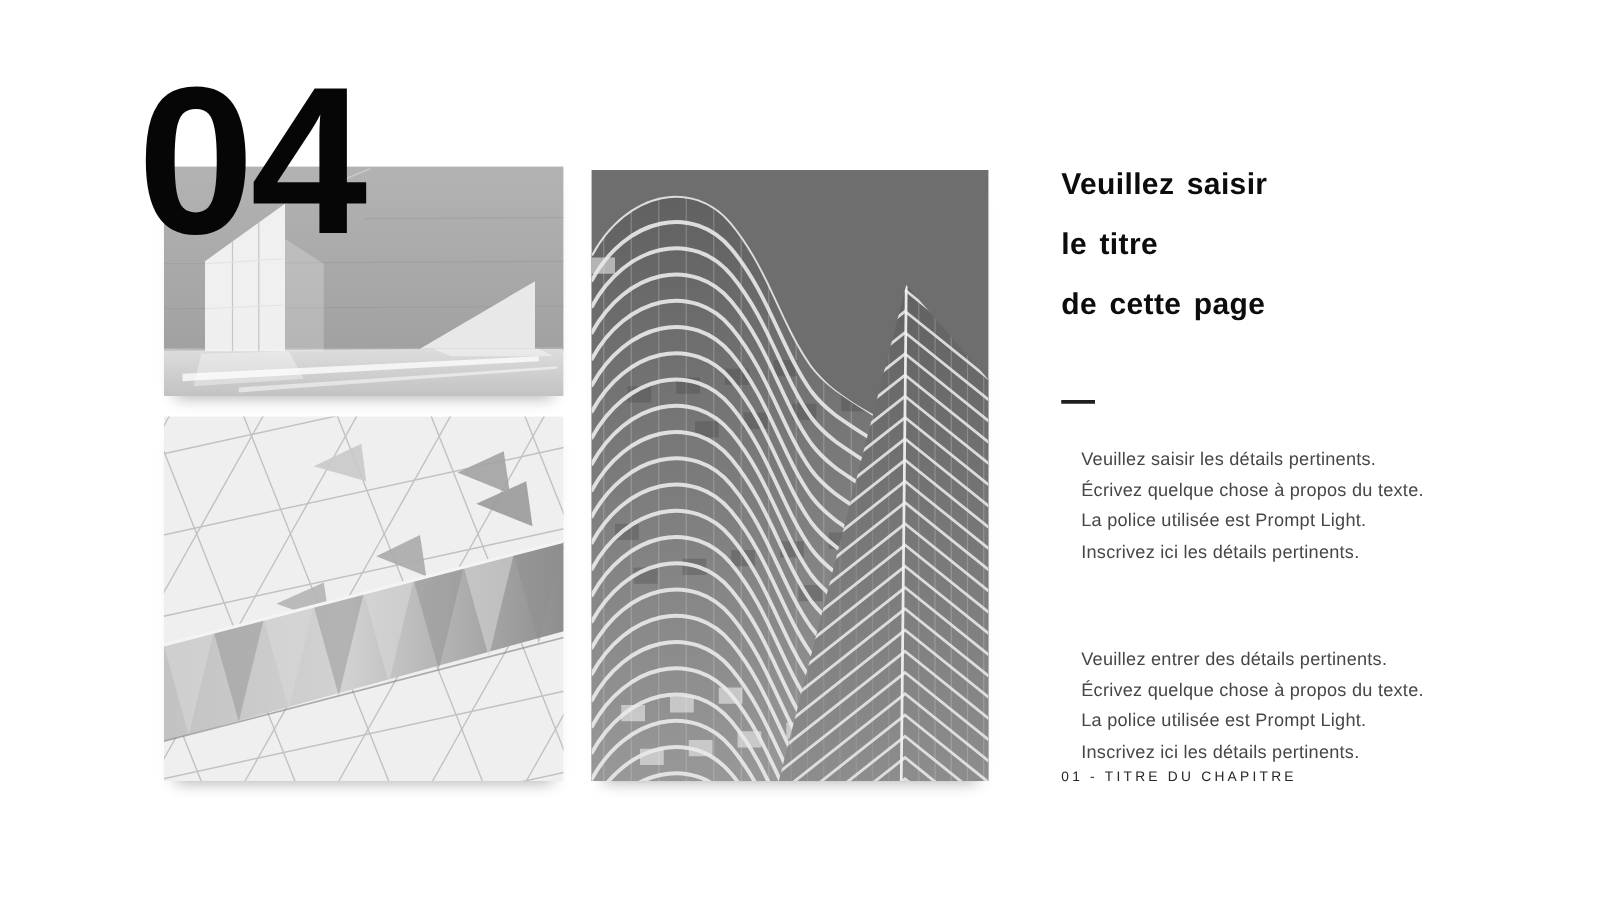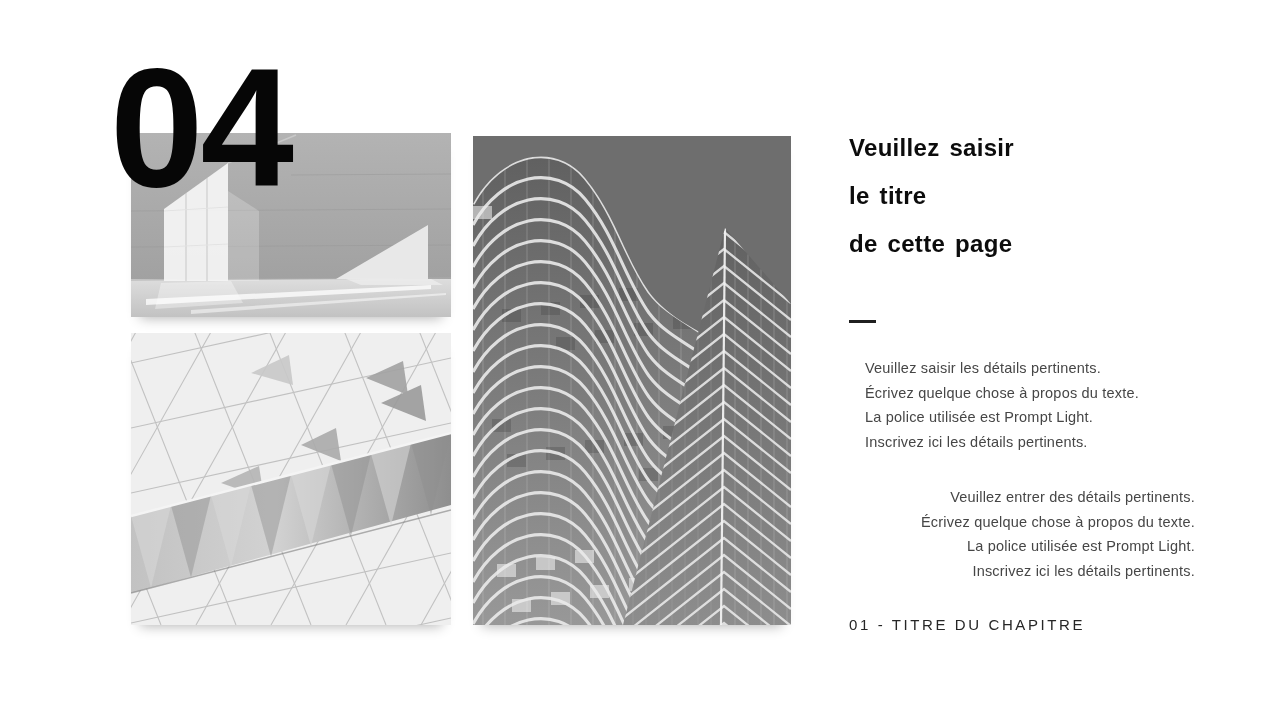--- a/index.html
+++ b/index.html
@@ -23,24 +23,24 @@
     word-spacing:3px;color:#0c0c0c;
   }
   .title-divider{
     position:absolute;left:849px;top:320px;width:27px;height:3px;background:#1f1f1f;
   }
   .para{
     position:absolute;left:849px;width:330px;
     font-size:14.5px;line-height:24.6px;letter-spacing:.2px;color:#464646;margin-left:16px;
   }
   .para-1{top:356px;}
-  .para-2{top:485px;text-align:right;}
+  .para-2{top:516px;}
   .chapter-footer{
     position:absolute;left:849px;top:616px;
-    font-size:15px;letter-spacing:2.6px;color:#262626;
+    font-size:11px;letter-spacing:2.6px;color:#262626;
   }
 </style>
 </head>
 <body>
 
 <div class="slide">
 
   <div class="photo photo-interior" role="img" aria-label="Grayscale photo of a minimalist interior wall with sunlight patches">
     <svg viewBox="0 0 320 184" preserveAspectRatio="none">
       <defs>

